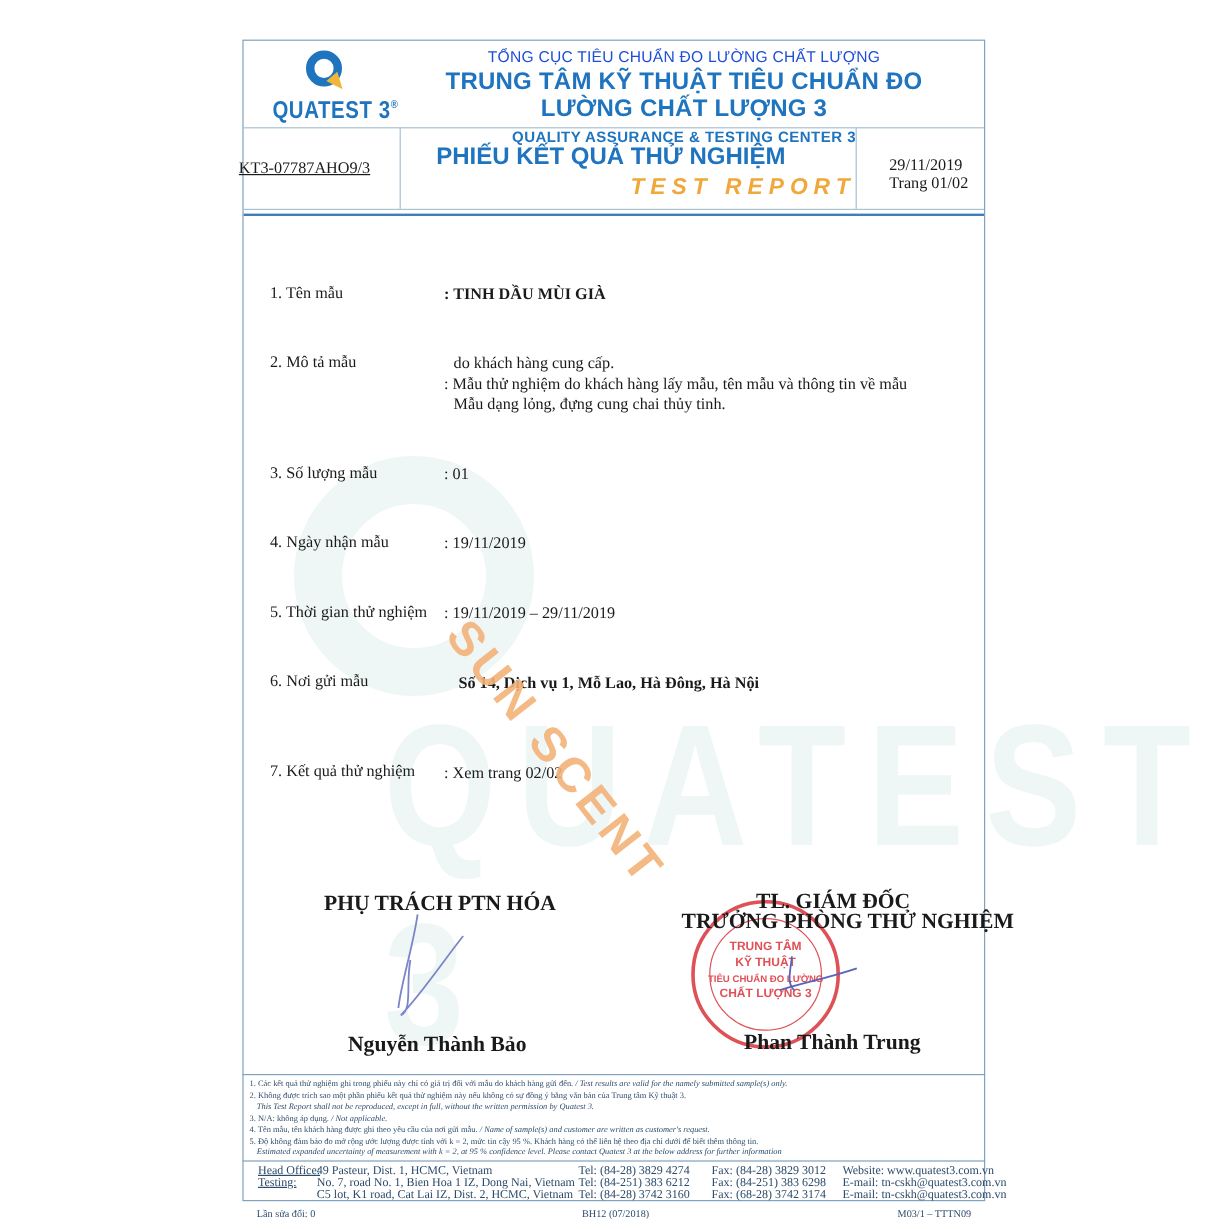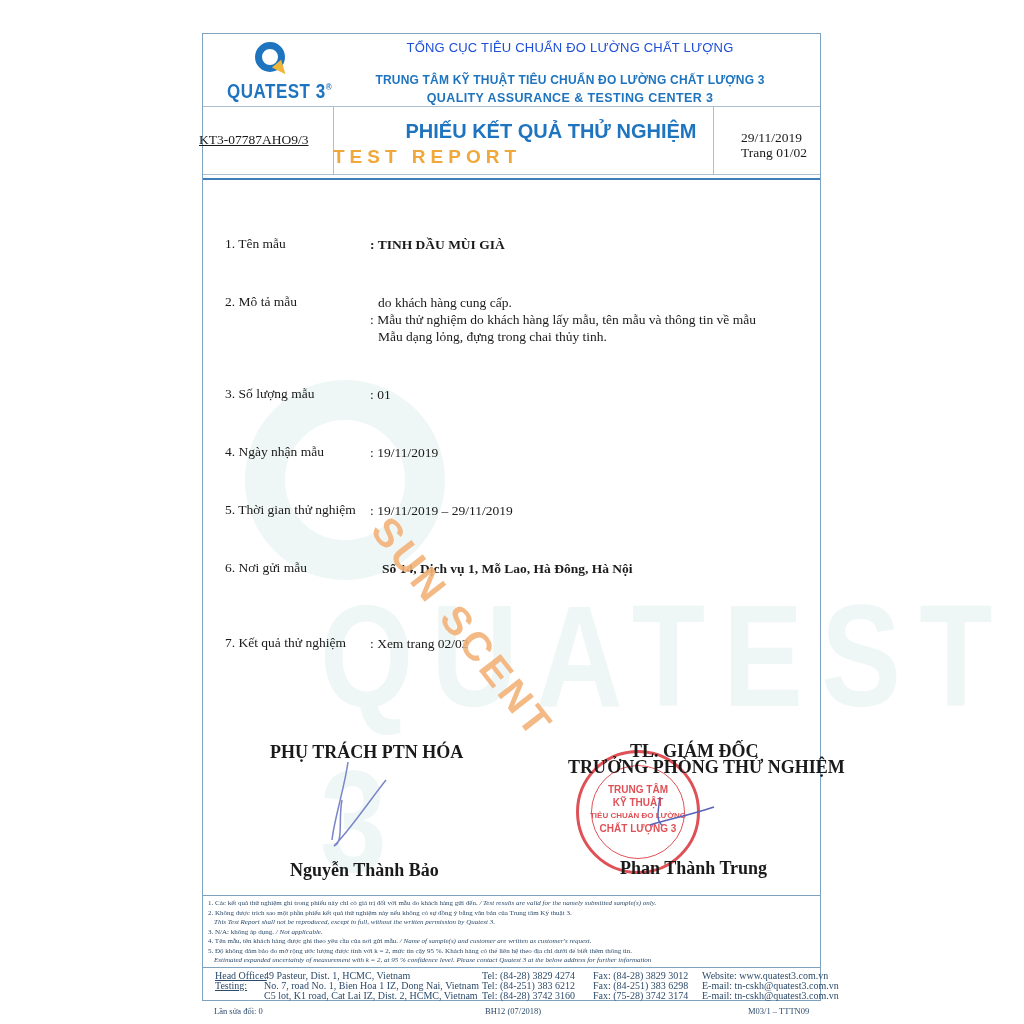--- a/index.html
+++ b/index.html
@@ -6,27 +6,27 @@
   body { width:1024px; height:1024px; position:relative; overflow:hidden; font-family:"Liberation Serif", serif; color:#1a1a1a; }
   .frame { position:absolute; left:202px; top:33px; width:619px; height:968px; border:1px solid #7fa2bf; box-sizing:border-box; }
   .hdr { position:absolute; left:0; top:0; width:100%; height:72px; border-bottom:1px solid #a9c0d3; }
   .logo { position:absolute; left:10px; top:6px; width:120px; height:62px; }
   .logo-q { position:absolute; left:42px; top:2px; width:30px; height:30px; border-radius:50%; border:7px solid #1e74be; box-sizing:border-box; }
   .logo-beam { position:absolute; left:62px; top:22px; width:0; height:0; border-left:6px solid transparent; border-right:6px solid transparent; border-top:14px solid #f0b63a; transform:rotate(-40deg); }
   .logo-text { position:absolute; left:14px; top:40px; font-family:"Liberation Sans", sans-serif; font-weight:bold; color:#1e74be; font-size:17px; letter-spacing:0.5px; transform:scaleY(1.2); transform-origin:left top; }
   .logo-text sup { font-size:8px; }
   .org { position:absolute; left:132px; top:6px; width:470px; text-align:center; font-family:"Liberation Sans", sans-serif; color:#1e74be; }
   .org .l1 { font-size:13px; color:#1d4ed8; letter-spacing:0.2px; }
-  .org .l2 { font-size:12px; font-weight:bold; margin-top:18px; letter-spacing:0.2px; }
+  .org .l2 { font-size:20px; font-weight:bold; margin-top:2px; letter-spacing:0.2px; }
   .org .l3 { font-size:12.5px; font-weight:bold; margin-top:4px; letter-spacing:0.4px; }
   .title-row { position:absolute; left:0; top:72px; width:100%; height:68px; }
   .title-row .code { position:absolute; left:-4px; top:26px; font-size:13.5px;text-decoration:underline; }
   .title-row .vline { position:absolute; top:0; width:1px; height:68px; background:#a9c0d3; }
-  .title-row .t-vn { position:absolute; left:130px; top:14px; width:380px; text-align:center; font-family:"Liberation Sans", sans-serif; font-weight:bold; color:#1e74be; font-size:20px;padding-left:28px; }
-  .title-row .t-en { position:absolute; left:130px; top:40px; width:380px; text-align:left; font-family:"Liberation Sans", sans-serif; font-weight:bold; color:#f0a83a; font-size:19px; letter-spacing:5px; }
+  .title-row .t-vn { position:absolute; left:116px; top:14px; width:380px; text-align:center; font-family:"Liberation Sans", sans-serif; font-weight:bold; color:#1e74be; font-size:20px; }
+  .title-row .t-en { position:absolute; left:130px; top:40px; width:380px; text-align:right; font-family:"Liberation Sans", sans-serif; font-weight:bold; font-style:italic; color:#f0a83a; font-size:19px; letter-spacing:5px; }
   .title-row .date { position:absolute; left:538px; top:24px; font-size:13.5px; line-height:15px; }
   .dbl { position:absolute; left:0; top:140px; width:100%; height:0; border-top:1px solid #a9c0d3; }
   .dbl2 { position:absolute; left:0; top:144px; width:100%; height:0; border-top:2px solid #3f7fb8; }
   .wm-q { position:absolute; left:245px; top:380px; width:200px; height:200px; border-radius:50%; border:40px solid #eef7f5; box-sizing:border-box; }
   .wm-big { position:absolute; left:320px; top:600px; font-family:"Liberation Sans", sans-serif; font-weight:bold; font-size:120px; color:#eef7f5; letter-spacing:18px; transform:scaleY(1.2); }
   .wm-sun { position:absolute; left:380px; top:500px; font-family:"Liberation Sans", sans-serif; font-weight:bold; font-size:40px; color:#f3b37a; transform:rotate(52deg); transform-origin:left center; letter-spacing:4px; white-space:nowrap; opacity:0.9; }
   .row { position:absolute; left:225px; font-size:13.5px; }
   .row .lbl { position:absolute; left:0; top:0; white-space:nowrap; }
   .row .val { position:absolute; left:145px; top:0; white-space:nowrap; line-height:17px; }
   .bold { font-weight:bold; }
@@ -78,21 +78,21 @@
 
 <div class="row" style="top:236px">
   <span class="lbl">1. Tên mẫu</span>
   <span class="val bold">: TINH DẦU MÙI GIÀ</span>
 </div>
 <div class="row" style="top:294px">
   <span class="lbl">2. Mô tả mẫu</span>
   <div class="val">
     <div style="padding-left:8px">do khách hàng cung cấp.</div>
     <div>: Mẫu thử nghiệm do khách hàng lấy mẫu, tên mẫu và thông tin về mẫu</div>
-    <div style="padding-left:8px">Mẫu dạng lỏng, đựng trong chai thủy tinh.</div>
+    <div style="padding-left:8px">Mẫu dạng lỏng, đựng cung chai thủy tinh.</div>
   </div>
 </div>
 <div class="row" style="top:386px">
   <span class="lbl">3. Số lượng mẫu</span>
   <span class="val">: 01</span>
 </div>
 <div class="row" style="top:444px">
   <span class="lbl">4. Ngày nhận mẫu</span>
   <span class="val">: 19/11/2019</span>
 </div>
@@ -149,21 +149,21 @@
   <div class="u" style="left:13px; top:3px">Head Office:</div>
   <div class="u" style="left:13px; top:13px">Testing:</div>
   <div style="left:62px; top:3px">49 Pasteur, Dist. 1, HCMC, Vietnam</div>
   <div style="left:62px; top:13px">No. 7, road No. 1, Bien Hoa 1 IZ, Dong Nai, Vietnam</div>
   <div style="left:62px; top:23px">C5 lot, K1 road, Cat Lai IZ, Dist. 2, HCMC, Vietnam</div>
   <div style="left:280px; top:3px">Tel: (84-28)   3829 4274</div>
   <div style="left:280px; top:13px">Tel: (84-251)  383 6212</div>
   <div style="left:280px; top:23px">Tel: (84-28)   3742 3160</div>
   <div style="left:391px; top:3px">Fax:  (84-28)   3829 3012</div>
   <div style="left:391px; top:13px">Fax:  (84-251) 383 6298</div>
-  <div style="left:391px; top:23px">Fax:  (75-28)   3742 3174</div>
+  <div style="left:391px; top:23px">Fax:  (68-28)   3742 3174</div>
   <div style="left:500px; top:3px">Website: www.quatest3.com.vn</div>
   <div style="left:500px; top:13px">E-mail: tn-cskh@quatest3.com.vn</div>
   <div style="left:500px; top:23px">E-mail: tn-cskh@quatest3.com.vn</div>
 </div>
 
 <div class="bottom" style="left:214px">Lần sửa đổi: 0</div>
 <div class="bottom" style="left:485px">BH12 (07/2018)</div>
 <div class="bottom" style="left:748px">M03/1 – TTTN09</div>
 
 </body></html>

